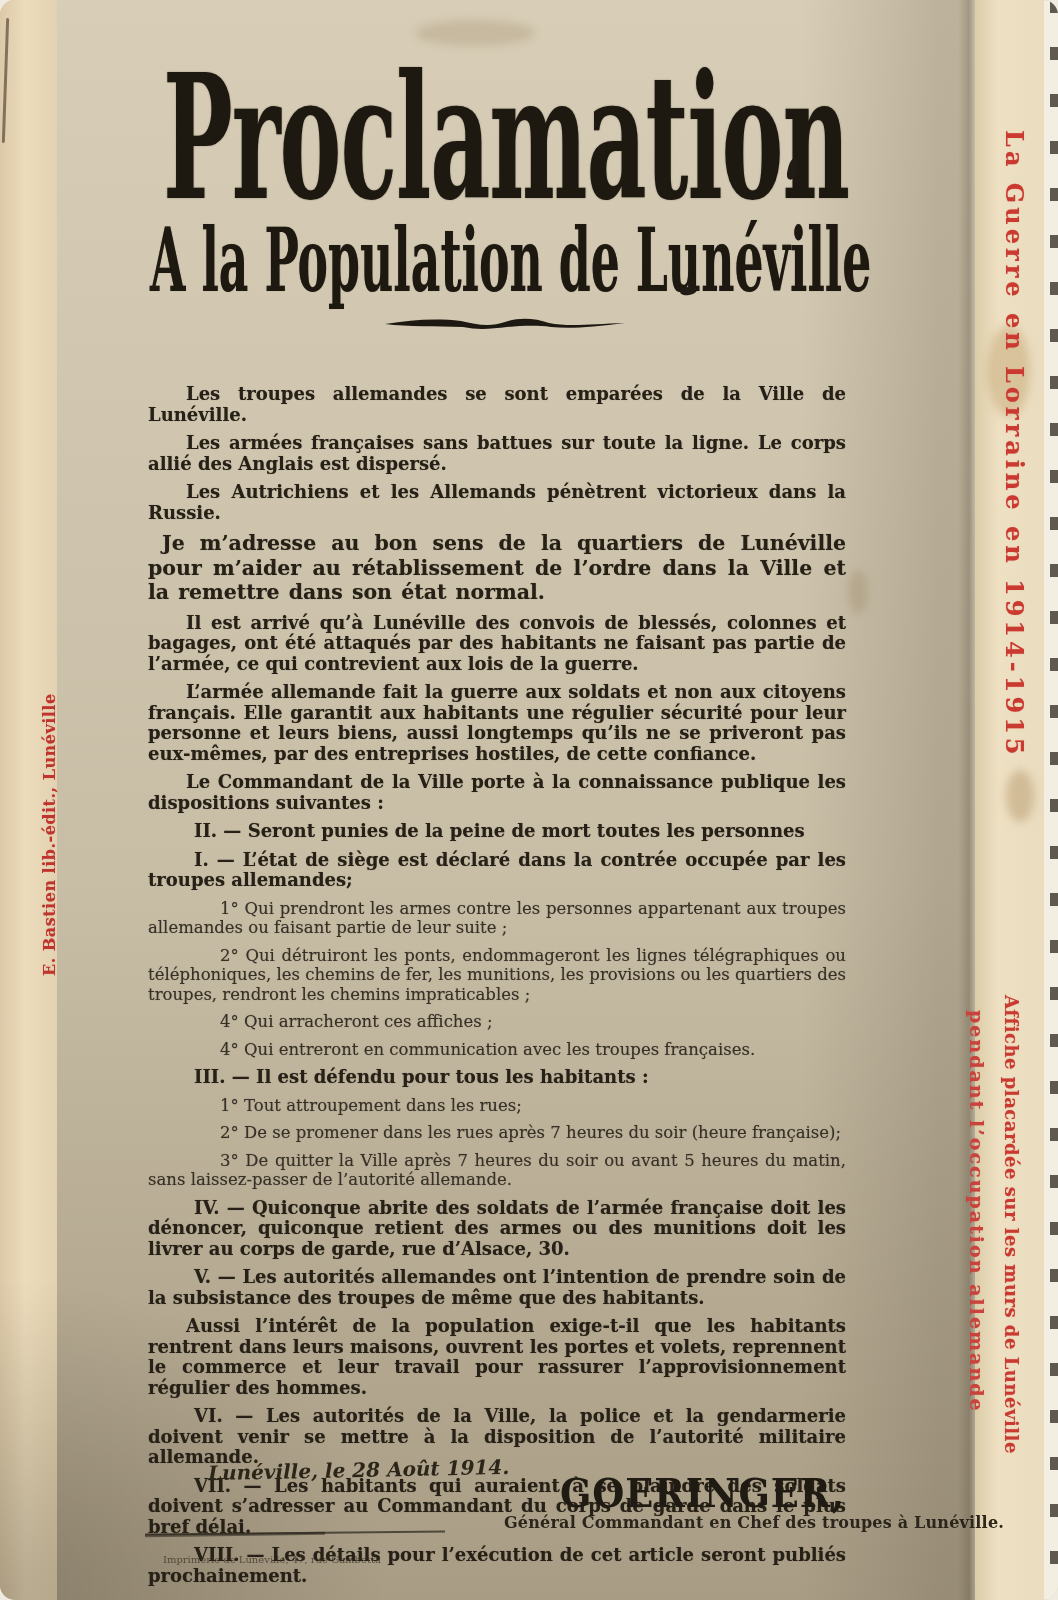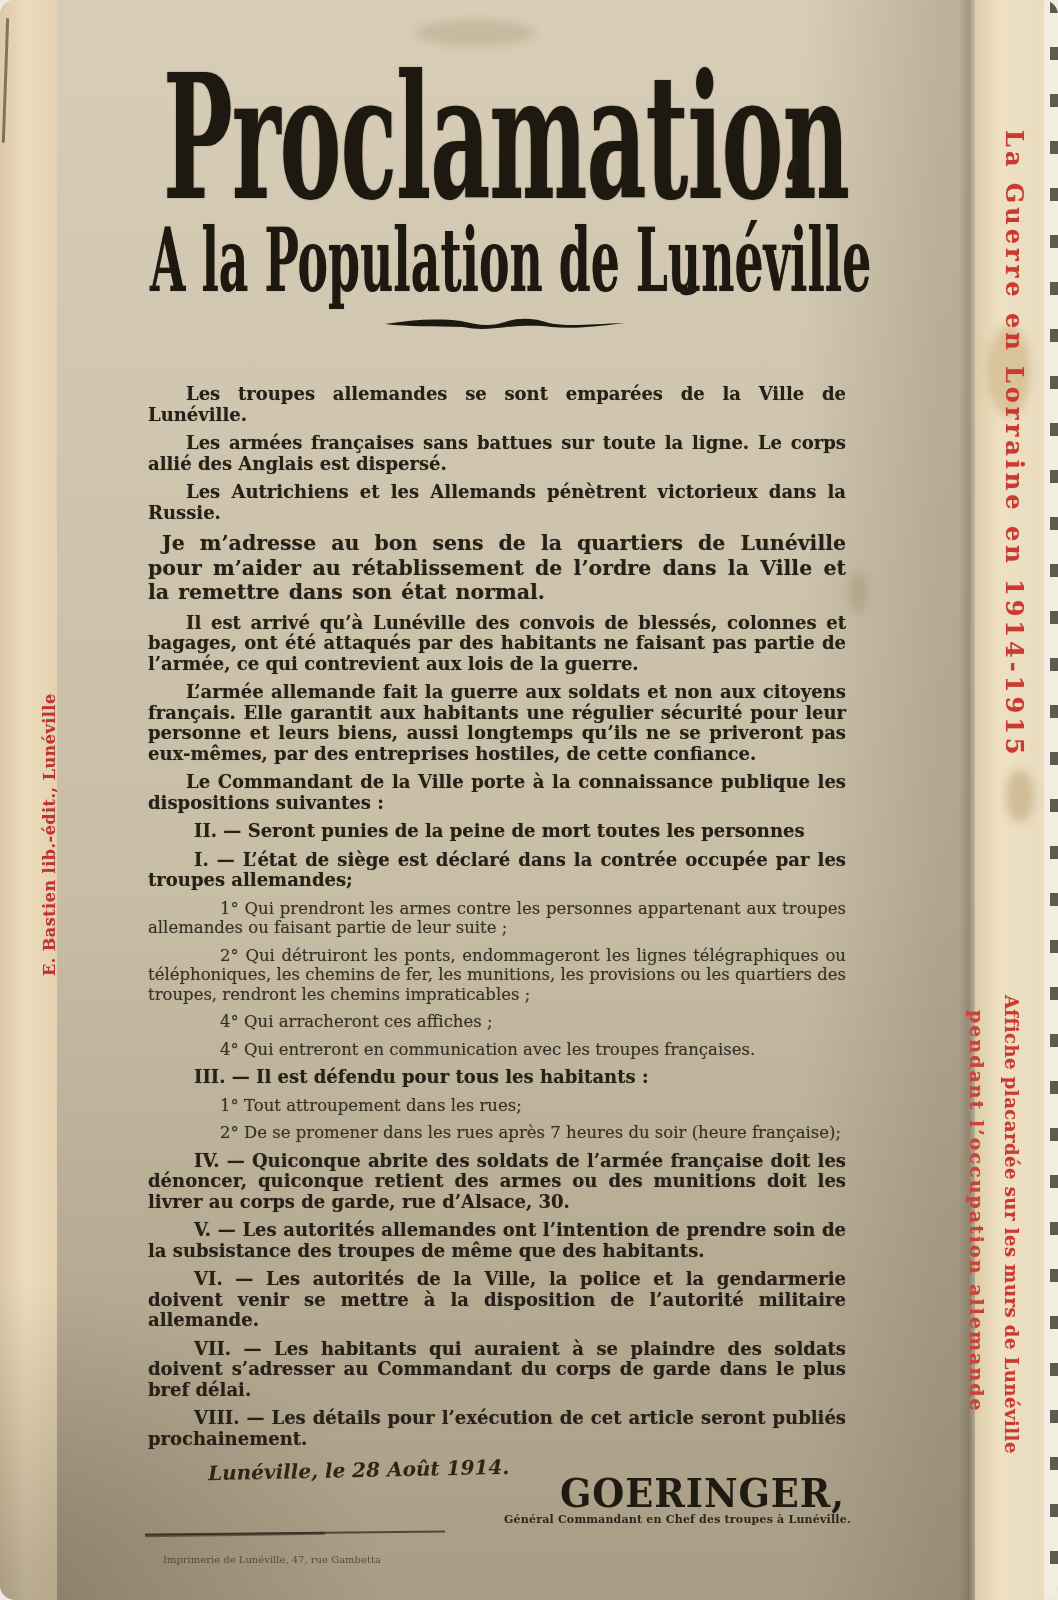--- a/index.html
+++ b/index.html
@@ -49,21 +49,21 @@
   .art{text-indent:46px;}
   .lead{font-size:20.5px;line-height:24.5px;font-weight:bold;text-indent:14px;
         word-spacing:2px;margin:15px 0 11px 0;}
   .sub{font-size:16.5px;line-height:19.5px;font-weight:normal;text-indent:72px;
         color:#363026;margin-top:5px;}
   .gap{margin-top:6px;}
   .dateline{position:absolute;left:208px;top:1458px;font-size:20px;font-weight:bold;
         font-style:italic;transform:rotate(-1.2deg);color:#2c2619;}
   .signature{position:absolute;left:560px;top:1472px;font-size:40px;line-height:42px;font-weight:bold;
         letter-spacing:1px;transform:scaleX(.92);transform-origin:0 0;color:#1f1a12;white-space:nowrap;}
-  .sig-role{position:absolute;left:504px;top:1513px;font-size:11px;font-weight:bold;
+  .sig-role{position:absolute;left:504px;top:1513px;font-size:16px;font-weight:bold;
         letter-spacing:.2px;color:#2b251b;white-space:nowrap;}
   .imprint{position:absolute;left:145px;top:1532px;width:310px;}
   .imprint-rule{display:block;width:300px;height:0;border-top:2px solid rgba(40,34,26,.7);
         transform:rotate(-.6deg);}
   .imprint-rule2{display:block;width:180px;height:0;border-top:3px solid rgba(40,34,26,.55);
         transform:rotate(-.8deg);margin-top:-1px;}
   .imprint-text{display:block;font-size:10px;color:rgba(55,46,34,.72);filter:blur(.4px);
         margin:18px 0 0 18px;white-space:nowrap;}
   
   .vtext{position:absolute;white-space:nowrap;font-weight:bold;transform-origin:0 0;
@@ -113,22 +113,24 @@
     <p class="b gap">Le Commandant de la Ville porte à la connaissance publique les dispositions suivantes :</p>
     <p class="art">II. — Seront punies de la peine de mort toutes les personnes</p>
     <p class="art gap">I. — L’état de siège est déclaré dans la contrée occupée par les troupes allemandes;</p>
     <p class="sub">1° Qui prendront les armes contre les personnes appartenant aux troupes allemandes ou faisant partie de leur suite ;</p>
     <p class="sub">2° Qui détruiront les ponts, endommageront les lignes télégraphiques ou téléphoniques, les chemins de fer, les munitions, les provisions ou les quartiers des troupes, rendront les chemins impraticables ;</p>
     <p class="sub">4° Qui arracheront ces affiches ;</p>
     <p class="sub">4° Qui entreront en communication avec les troupes françaises.</p>
     <p class="art gap">III. — Il est défendu pour tous les habitants :</p>
     <p class="sub gap">1° Tout attroupement dans les rues;</p>
     <p class="sub gap">2° De se promener dans les rues après 7 heures du soir (heure française);</p>
+    <p class="sub gap">3° De quitter la Ville après 7 heures du soir ou avant 5 heures du matin, sans laissez-passer de l’autorité allemande.</p>
     <p class="art gap">IV. — Quiconque abrite des soldats de l’armée française doit les dénoncer, quiconque retient des armes ou des munitions doit les livrer au corps de garde, rue d’Alsace, 30.</p>
     <p class="art">V. — Les autorités allemandes ont l’intention de prendre soin de la subsistance des troupes de même que des habitants.</p>
+    <p class="b">Aussi l’intérêt de la population exige-t-il que les habitants rentrent dans leurs maisons, ouvrent les portes et volets, reprennent le commerce et leur travail pour rassurer l’approvisionnement régulier des hommes.</p>
     <p class="art">VI. — Les autorités de la Ville, la police et la gendarmerie doivent venir se mettre à la disposition de l’autorité militaire allemande.</p>
     <p class="art">VII. — Les habitants qui auraient à se plaindre des soldats doivent s’adresser au Commandant du corps de garde dans le plus bref délai.</p>
     <p class="art">VIII. — Les détails pour l’exécution de cet article seront publiés prochainement.</p>
   </div>
 
   <div class="dateline">Lunéville, le 28 Août 1914.</div>
   <div class="signature">GOERINGER,</div>
   <div class="sig-role">Général Commandant en Chef des troupes à Lunéville.</div>
   <div class="imprint">
     <span class="imprint-rule"></span>

